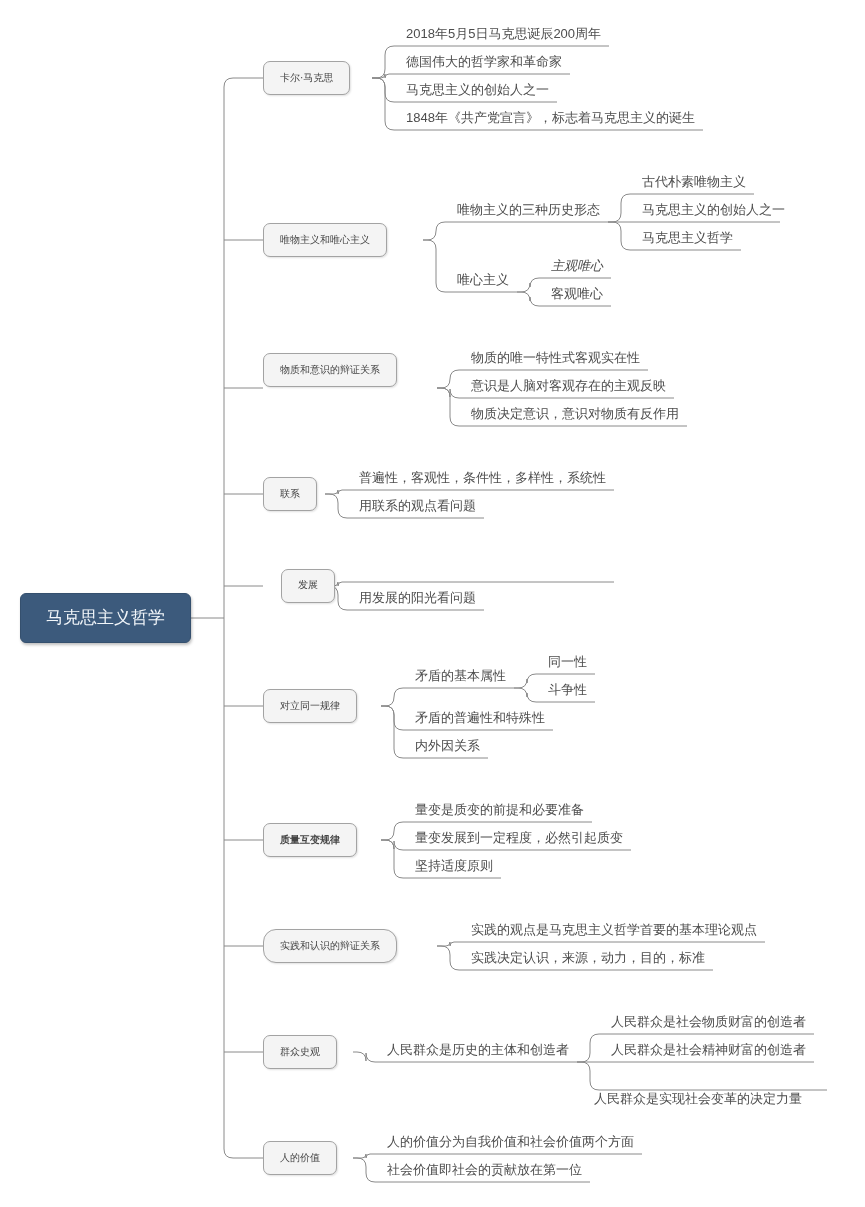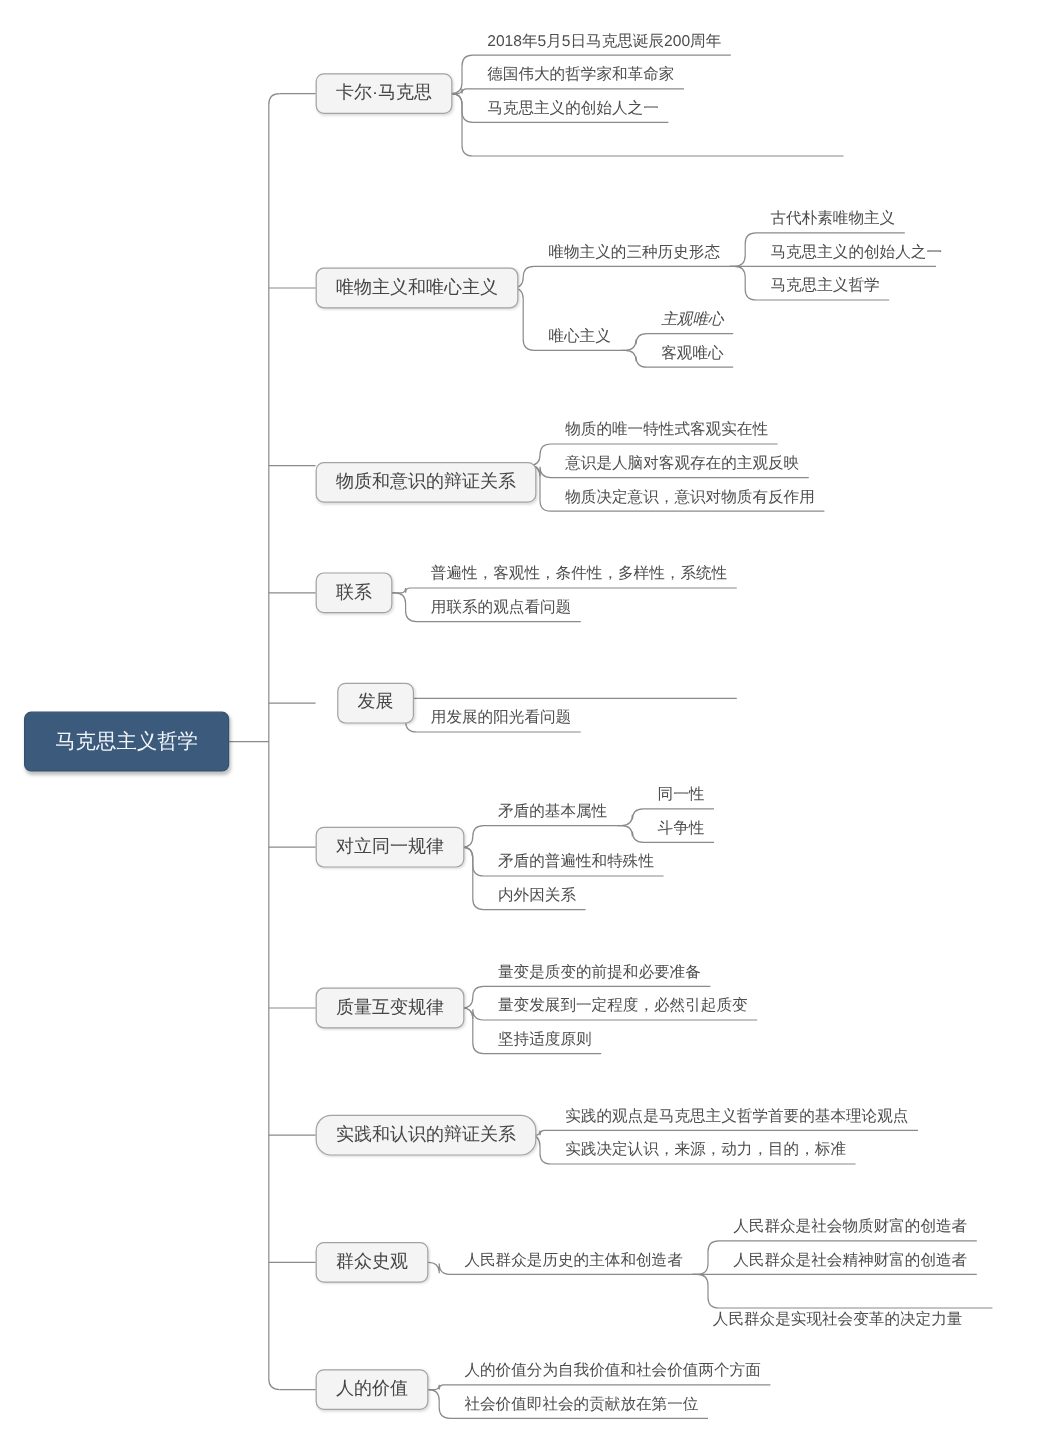--- a/index.html
+++ b/index.html
@@ -7,21 +7,21 @@
   #mindmap{position:relative;width:865px;height:1207px;background:#ffffff;overflow:hidden;}
   #connectors{position:absolute;left:0;top:0;width:865px;height:1207px;}
   .node{position:absolute;white-space:nowrap;box-sizing:border-box;}
   .root-box{
     background:#3c5a7c;border:1px solid #35506e;border-radius:6px;
     color:#f2f6fa;font-size:17px;line-height:48px;height:50px;padding:0 25px;
     text-align:center;box-shadow:1px 2px 3px rgba(0,0,0,0.25);
   }
   .branch-box{
     background:#f4f4f4;border:1px solid #a3a3a3;border-radius:7px;
-    color:#454545;font-size:15px;line-height:32px;height:34px;padding:0 16px;
+    color:#454545;font-size:10px;line-height:32px;height:34px;padding:0 16px;
     text-align:center;box-shadow:1px 1px 2px rgba(0,0,0,0.12);
   }
   .leaf-label{
     color:#4d4d4d;font-size:13px;line-height:18px;height:18px;
   }
 </style>
 </head>
 <body>
 
 <div id="mindmap">
@@ -72,44 +72,45 @@
       <path d="M233,1158 L263,1158" fill="none" stroke="#8a8a8a" stroke-width="1"></path>
       <path d="M353,1158 L362,1158 Q366,1158 366,1154 L366,1158 Q366,1154 370,1154 L642,1154" fill="none" stroke="#8a8a8a" stroke-width="1"></path>
       <path d="M353,1158 L357,1158 Q366,1158 366,1167 L366,1173 Q366,1182 375,1182 L590,1182" fill="none" stroke="#8a8a8a" stroke-width="1"></path>
     </svg>
 
 <div class="node root-box" style="left: 20px; top: 593px;">马克思主义哲学</div>
     <div class="node branch-box" style="left: 263px; top: 61px;">卡尔·马克思</div>
     <div class="node leaf-label" style="left: 406px; top: 25px;">2018年5月5日马克思诞辰200周年</div>
     <div class="node leaf-label" style="left: 406px; top: 53px;">德国伟大的哲学家和革命家</div>
     <div class="node leaf-label" style="left: 406px; top: 81px;">马克思主义的创始人之一</div>
+    <div class="node leaf-label" style="left: 406px; top: 109px;">1848年《共产党宣言》，标志着马克思主义的诞生</div>
     <div class="node branch-box" style="left: 263px; top: 223px;">唯物主义和唯心主义</div>
     <div class="node leaf-label" style="left: 457px; top: 201px;">唯物主义的三种历史形态</div>
     <div class="node leaf-label" style="left: 642px; top: 173px;">古代朴素唯物主义</div>
     <div class="node leaf-label" style="left: 642px; top: 201px;">马克思主义的创始人之一</div>
     <div class="node leaf-label" style="left: 642px; top: 229px;">马克思主义哲学</div>
     <div class="node leaf-label" style="left: 457px; top: 271px;">唯心主义</div>
     <div class="node leaf-label" style="left: 551px; top: 257px; font-style: italic;">主观唯心</div>
     <div class="node leaf-label" style="left: 551px; top: 285px;">客观唯心</div>
-    <div class="node branch-box" style="left: 263px; top: 385px;">物质和意识的辩证关系</div>
+    <div class="node branch-box" style="left: 263px; top: 353px;">物质和意识的辩证关系</div>
     <div class="node leaf-label" style="left: 471px; top: 349px;">物质的唯一特性式客观实在性</div>
     <div class="node leaf-label" style="left: 471px; top: 377px;">意识是人脑对客观存在的主观反映</div>
     <div class="node leaf-label" style="left: 471px; top: 405px;">物质决定意识，意识对物质有反作用</div>
     <div class="node branch-box" style="left: 263px; top: 477px;">联系</div>
     <div class="node leaf-label" style="left: 359px; top: 469px;">普遍性，客观性，条件性，多样性，系统性</div>
     <div class="node leaf-label" style="left: 359px; top: 497px;">用联系的观点看问题</div>
     <div class="node branch-box" style="left: 281px; top: 569px; font-family: Liberation Mono, monospace;">发展</div>
     <div class="node leaf-label" style="left: 359px; top: 589px;">用发展的阳光看问题</div>
     <div class="node branch-box" style="left: 263px; top: 689px;">对立同一规律</div>
     <div class="node leaf-label" style="left: 415px; top: 667px;">矛盾的基本属性</div>
     <div class="node leaf-label" style="left: 548px; top: 653px;">同一性</div>
     <div class="node leaf-label" style="left: 548px; top: 681px;">斗争性</div>
     <div class="node leaf-label" style="left: 415px; top: 709px;">矛盾的普遍性和特殊性</div>
     <div class="node leaf-label" style="left: 415px; top: 737px;">内外因关系</div>
-    <div class="node branch-box" style="left: 263px; top: 823px;">质量互变规律</div>
+    <div class="node branch-box" style="left: 263px; top: 823px; font-weight: bold;">质量互变规律</div>
     <div class="node leaf-label" style="left: 415px; top: 801px;">量变是质变的前提和必要准备</div>
     <div class="node leaf-label" style="left: 415px; top: 829px;">量变发展到一定程度，必然引起质变</div>
     <div class="node leaf-label" style="left: 415px; top: 857px;">坚持适度原则</div>
     <div class="node branch-box" style="left: 263px; top: 929px; border-radius: 13px;">实践和认识的辩证关系</div>
     <div class="node leaf-label" style="left: 471px; top: 921px;">实践的观点是马克思主义哲学首要的基本理论观点</div>
     <div class="node leaf-label" style="left: 471px; top: 949px;">实践决定认识，来源，动力，目的，标准</div>
     <div class="node branch-box" style="left: 263px; top: 1035px;">群众史观</div>
     <div class="node leaf-label" style="left: 387px; top: 1041px;">人民群众是历史的主体和创造者</div>
     <div class="node leaf-label" style="left: 611px; top: 1013px;">人民群众是社会物质财富的创造者</div>
     <div class="node leaf-label" style="left: 611px; top: 1041px;">人民群众是社会精神财富的创造者</div>

